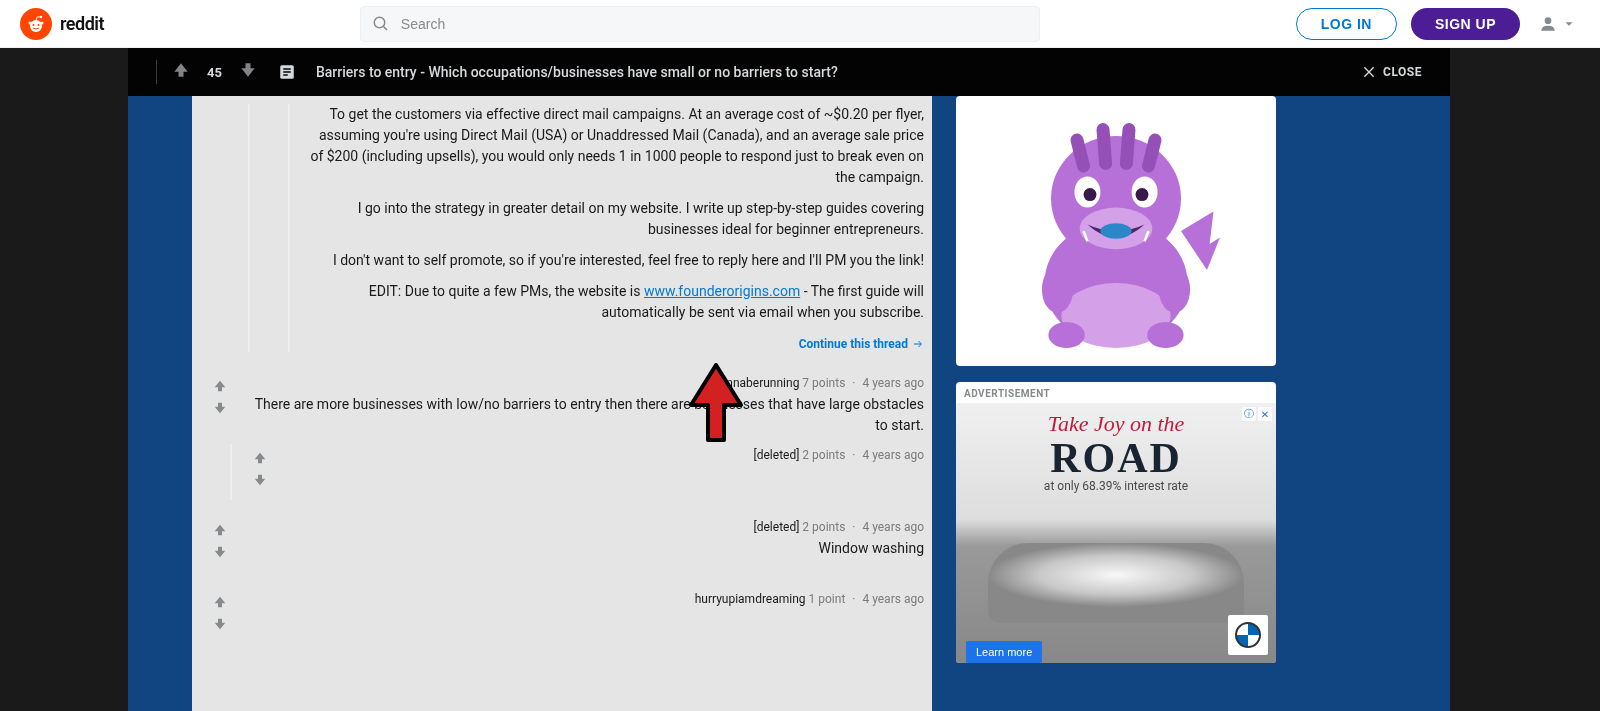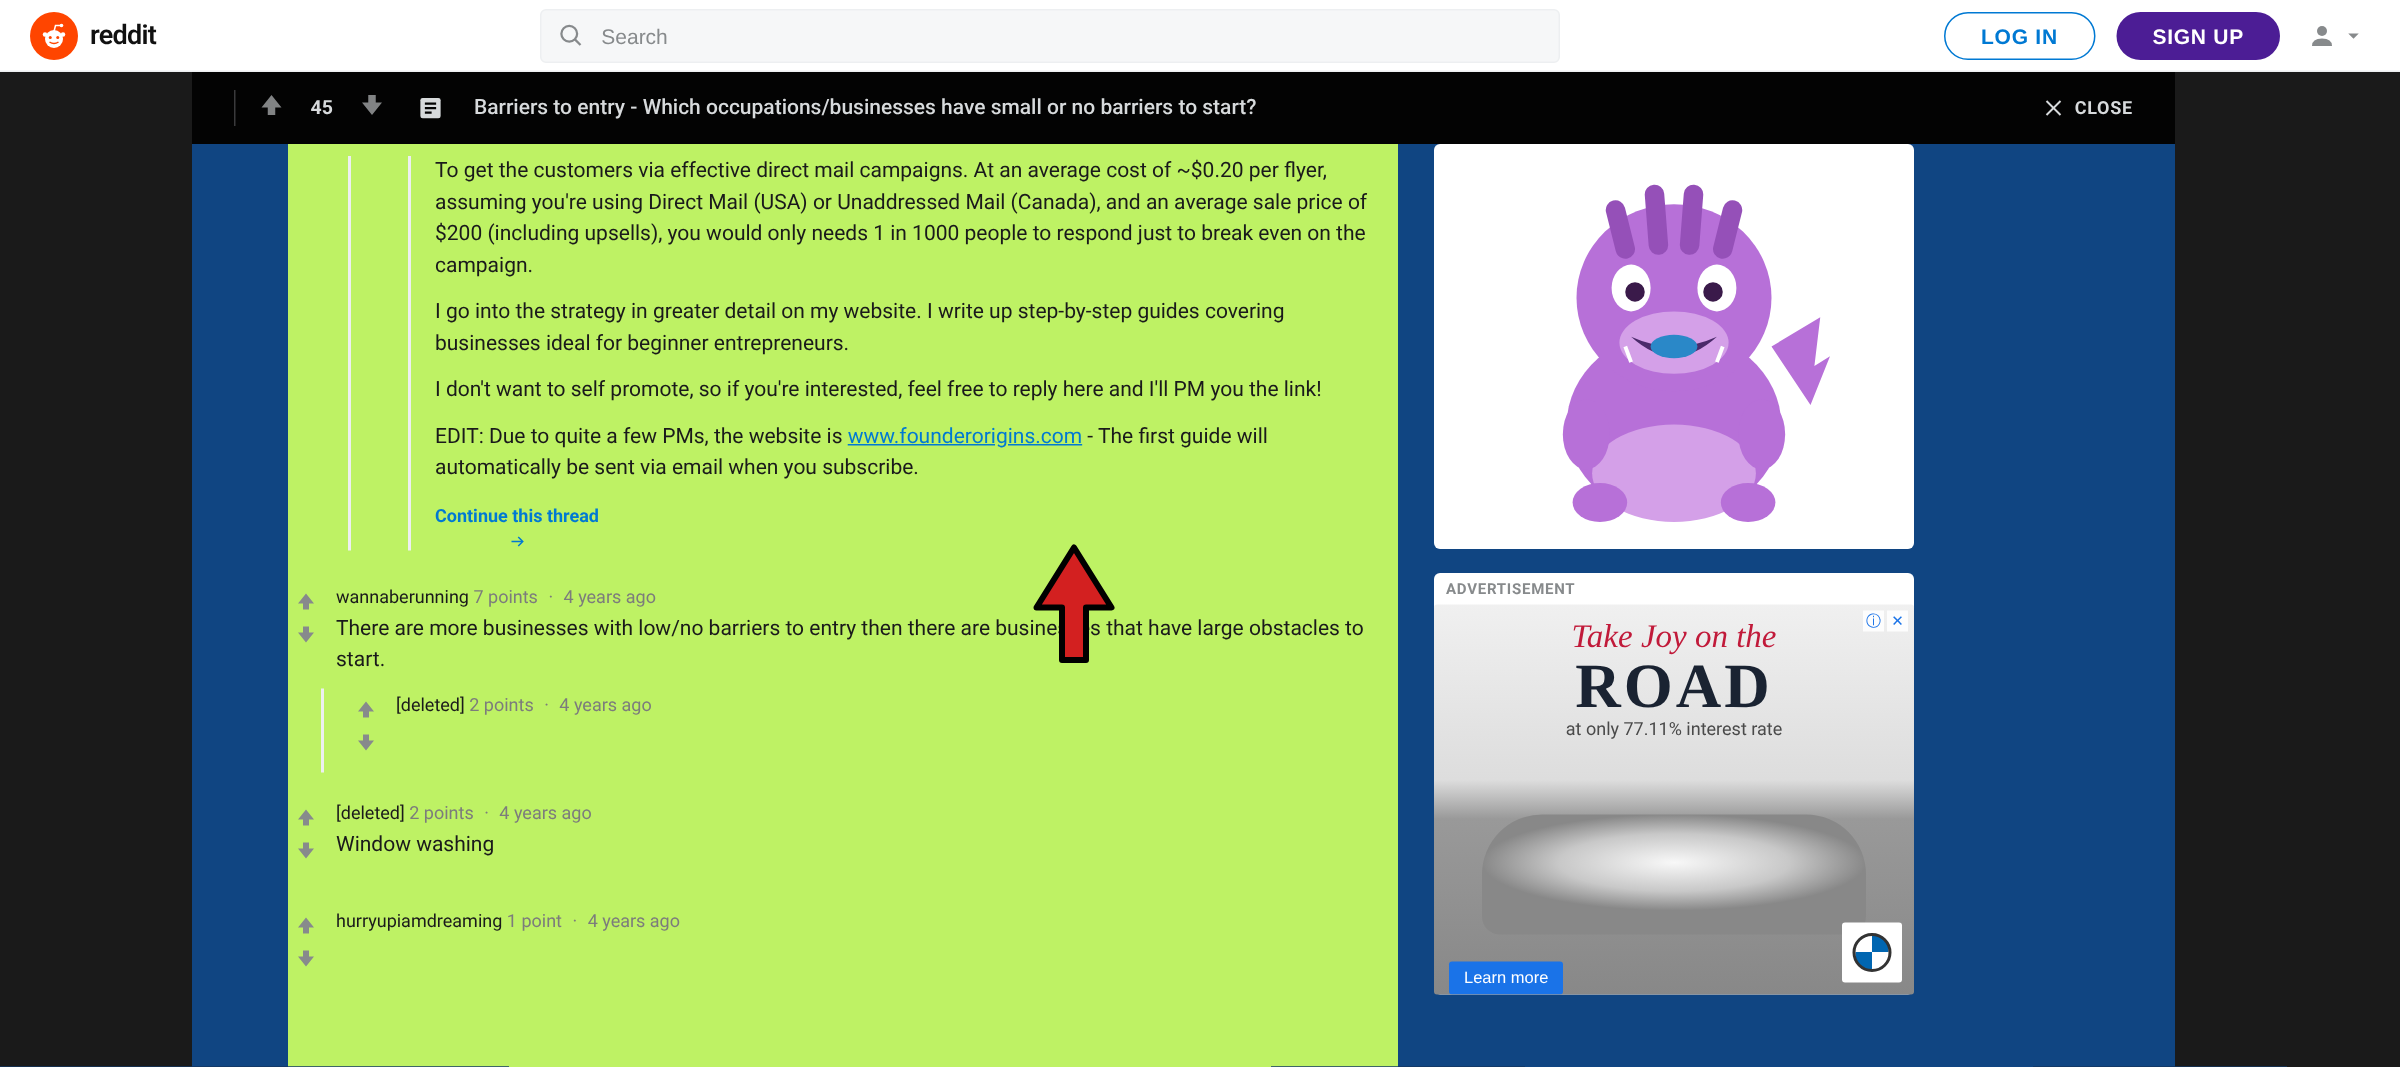--- a/index.html
+++ b/index.html
@@ -30,35 +30,35 @@
 .post-titlebar { height: 48px; background: #030303; color: #d7dadc; display: flex; align-items: center; padding: 0 28px; position: relative;}
 .titlebar-left { display: flex; align-items: center; gap: 12px; border-left: 1px solid #3a3a3c; padding-left: 14px;}
 .vote-arrow { color: #818384; cursor: pointer; }
 .vote-score { color: #d7dadc; font-size: 13px; font-weight: 700; margin: 0 4px;}
 .title-icon { width: 18px; height: 18px; fill: #d7dadc; margin-left: 8px;}
 .post-title { color: #d7dadc; font-size: 14px; font-weight: 500; margin-left: 8px;}
 .close-btn { position: absolute; right: 28px; display: flex; align-items: center; gap: 6px; color: #d7dadc; cursor: pointer; font-size: 12px; font-weight: 700; letter-spacing: 0.5px;}
 
 
 .content-area { display: flex; gap: 24px; padding: 0 64px; height: calc(100% - 48px); overflow: hidden;}
-.main-col { width: 740px; background: #bef264; padding: 8px 8px 8px 0; overflow-y: auto; -ms-overflow-style: none; scrollbar-width: none;}
+.main-col { width: 740px; background: #e5e5e5; padding: 8px 8px 8px 16px; overflow-y: auto; -ms-overflow-style: none; scrollbar-width: none; text-align: right;}
 .main-col::-webkit-scrollbar { display: none; }
 .side-col { width: 320px; display: flex; flex-direction: column; gap: 16px; }
 
 
 .comment { display: flex; padding: 4px 0 8px 0; }
 .comment-vote { display: flex; flex-direction: column; align-items: center; width: 24px; gap: 2px; padding-top: 2px;}
 .comment-body { flex: 1; padding-left: 8px; }
 .comment-meta { font-size: 12px; color: #7c7c7c; margin-bottom: 4px; }
 .comment-author { color: #1a1a1b; font-weight: 400; font-size: 12px;}
 .meta-dot { margin: 0 4px; color: #7c7c7c;}
 .comment-text { font-size: 14px; color: #1a1a1b; line-height: 21px; }
 .comment-text p { margin-bottom: 10px; }
 .comment-text a { color: #0079D3; }
-.continue-link { color: #0079D3; font-size: 12px; font-weight: 700; cursor: pointer; display: inline-flex; align-items: center; gap: 4px; margin-top: 4px; flex-direction: column;}
+.continue-link { color: #0079D3; font-size: 12px; font-weight: 700; cursor: pointer; display: inline-flex; align-items: center; gap: 4px; margin-top: 4px;}
 .nested { margin-left: 22px; border-left: 2px solid #edeff1; padding-left: 16px; }
 
 
 .sidebar-box { background: #fff; border-radius: 4px; padding: 6px; }
 .mascot-box { height: 270px; display: flex; align-items: center; justify-content: center; }
 .ad-label { font-size: 10px; font-weight: 700; color: #878a8c; letter-spacing: 0.5px; padding: 6px 8px 4px 8px;}
 .ad-content { position: relative; }
 .ad-overlay-text { position: absolute; top: 8px; left: 0; right: 0; text-align: center;}
 .ad-script { font-family: cursive; color: #c11a3a; font-size: 22px; font-style: italic;}
 .ad-big { font-family: Georgia, serif; font-weight: 900; font-size: 42px; color: #1a2332; letter-spacing: 2px; line-height: 1;}
@@ -293,21 +293,21 @@
         <div class="ad-label">ADVERTISEMENT</div>
         <div class="ad-content">
           <div class="ad-img">
             <div class="ad-x">
               <span>ⓘ</span>
               <span>✕</span>
             </div>
             <div class="ad-overlay-text">
               <div class="ad-script">Take Joy on the</div>
               <div class="ad-big">ROAD</div>
-              <div class="ad-sub">at only 77.11% interest rate</div>
+              <div class="ad-sub">at only 68.39% interest rate</div>
             </div>
             <div class="ad-car"></div>
             <div class="ad-buttons">
               <button class="ad-learn">Learn more</button>
             </div>
             <div class="ad-logo">
               <div class="bmw-circle"></div>
             </div>
           </div>
         </div>

